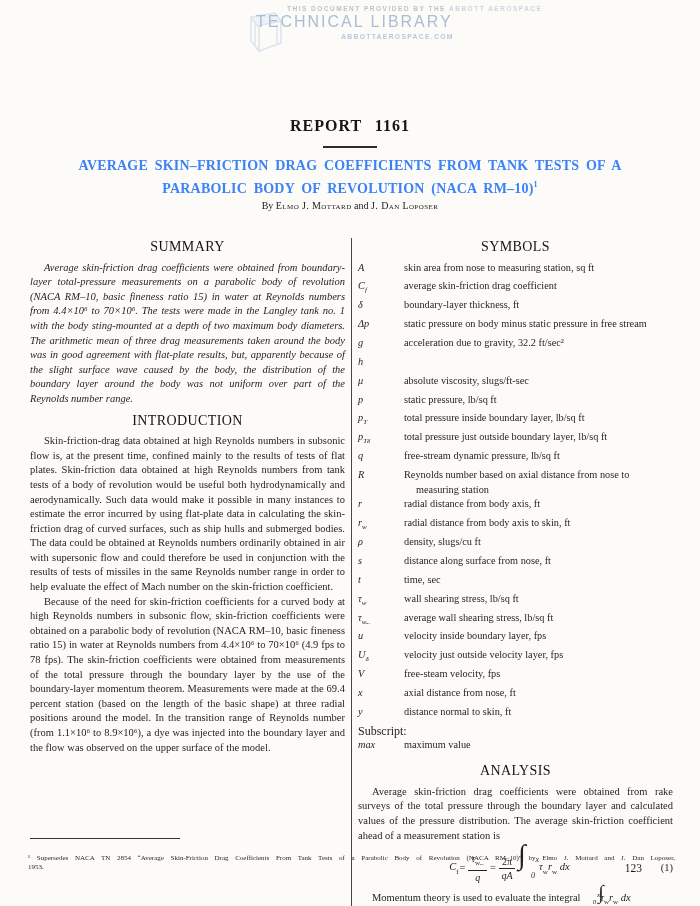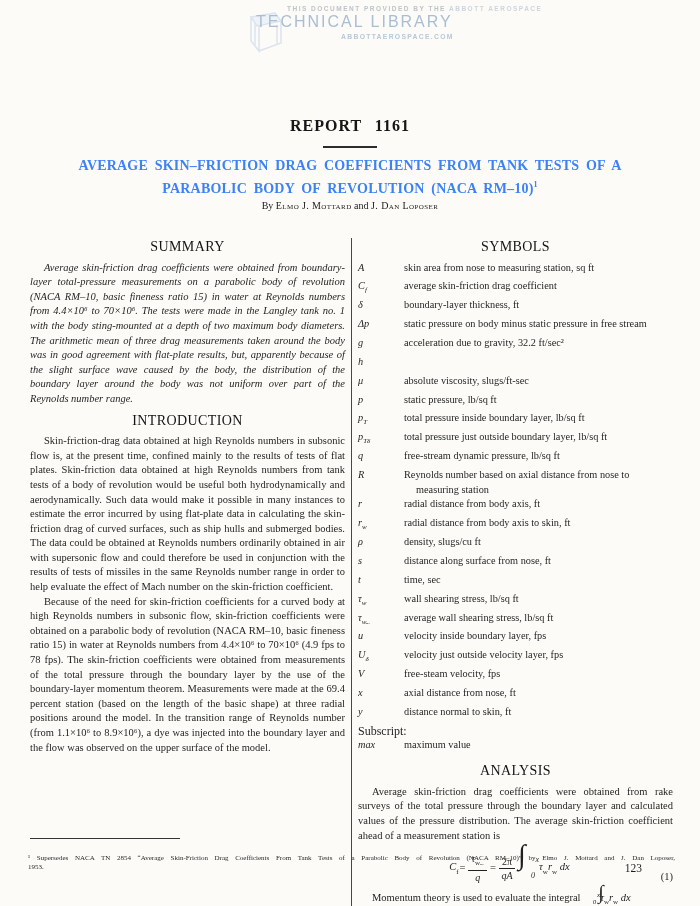--- a/index.html
+++ b/index.html
@@ -40,21 +40,21 @@
   
   .symrows{font-size:10.3px;line-height:14.8px;text-align:left;}
   .sym-row{display:flex;}
   .sym-row .sym{width:46px;flex:none;font-style:italic;}
   .sym-row .desc{flex:1;padding-left:12px;text-indent:-12px;}
   .sym-row sub{font-size:7px;}
   .subscript-label{font-size:12px;line-height:14.8px;}
   
   .mvar{font-style:italic;}
   sub{font-size:7px;}
-  .eq-row{display:flex;align-items:flex-end;margin:9px 0 4px;}
+  .eq-row{display:flex;align-items:center;margin:9px 0 4px;}
   .eq-body{flex:1;text-align:center;font-size:10.5px;white-space:nowrap;}
   .eq-num{font-size:10.5px;}
   .eqsign{margin:0 1px;}
   .frac{display:inline-block;vertical-align:middle;text-align:center;margin:0 2px;line-height:11px;font-size:10px;}
   .frac .num{display:block;padding:0 3px 1px;border-bottom:1px solid #222;}
   .frac .den{display:block;padding-top:1px;}
   .int-wrap{position:relative;display:inline-block;width:22px;height:32px;vertical-align:middle;}
   .int-wrap .int-glyph{position:absolute;left:1px;top:-4px;font-size:28px;font-style:normal;color:#1f1f1f;}
   .int-wrap .int-sup{position:absolute;right:0;top:1px;font-size:8px;font-style:italic;}
   .int-wrap .int-sub{position:absolute;right:4px;bottom:1px;font-size:8px;font-style:italic;}

